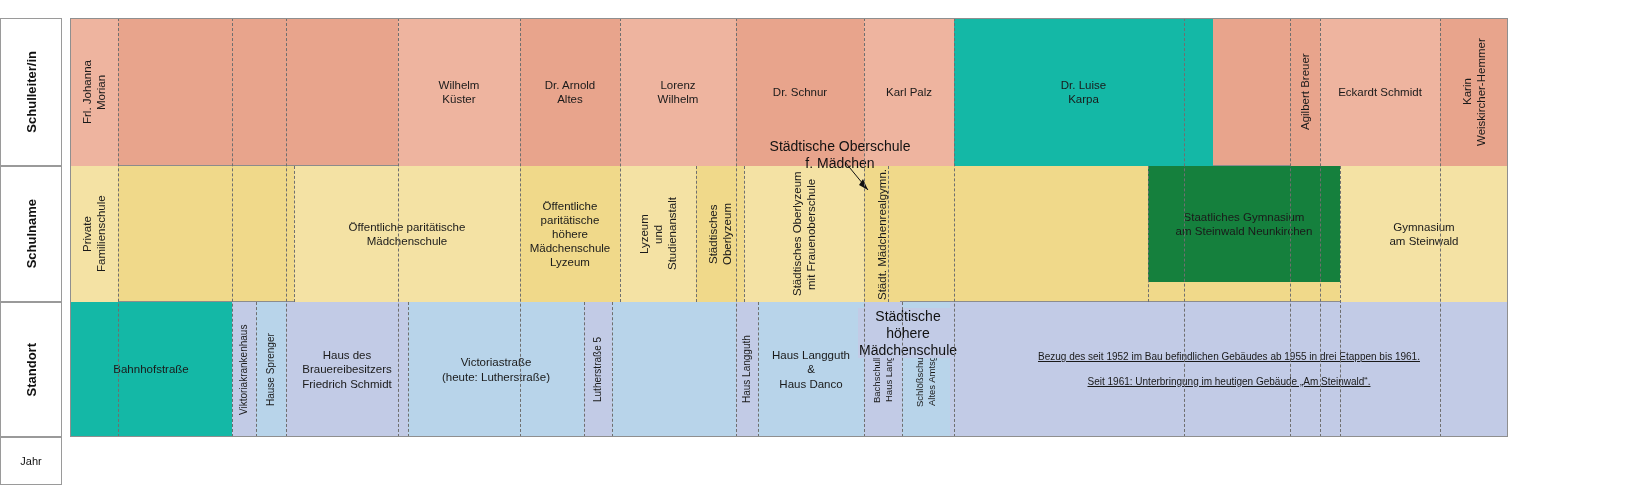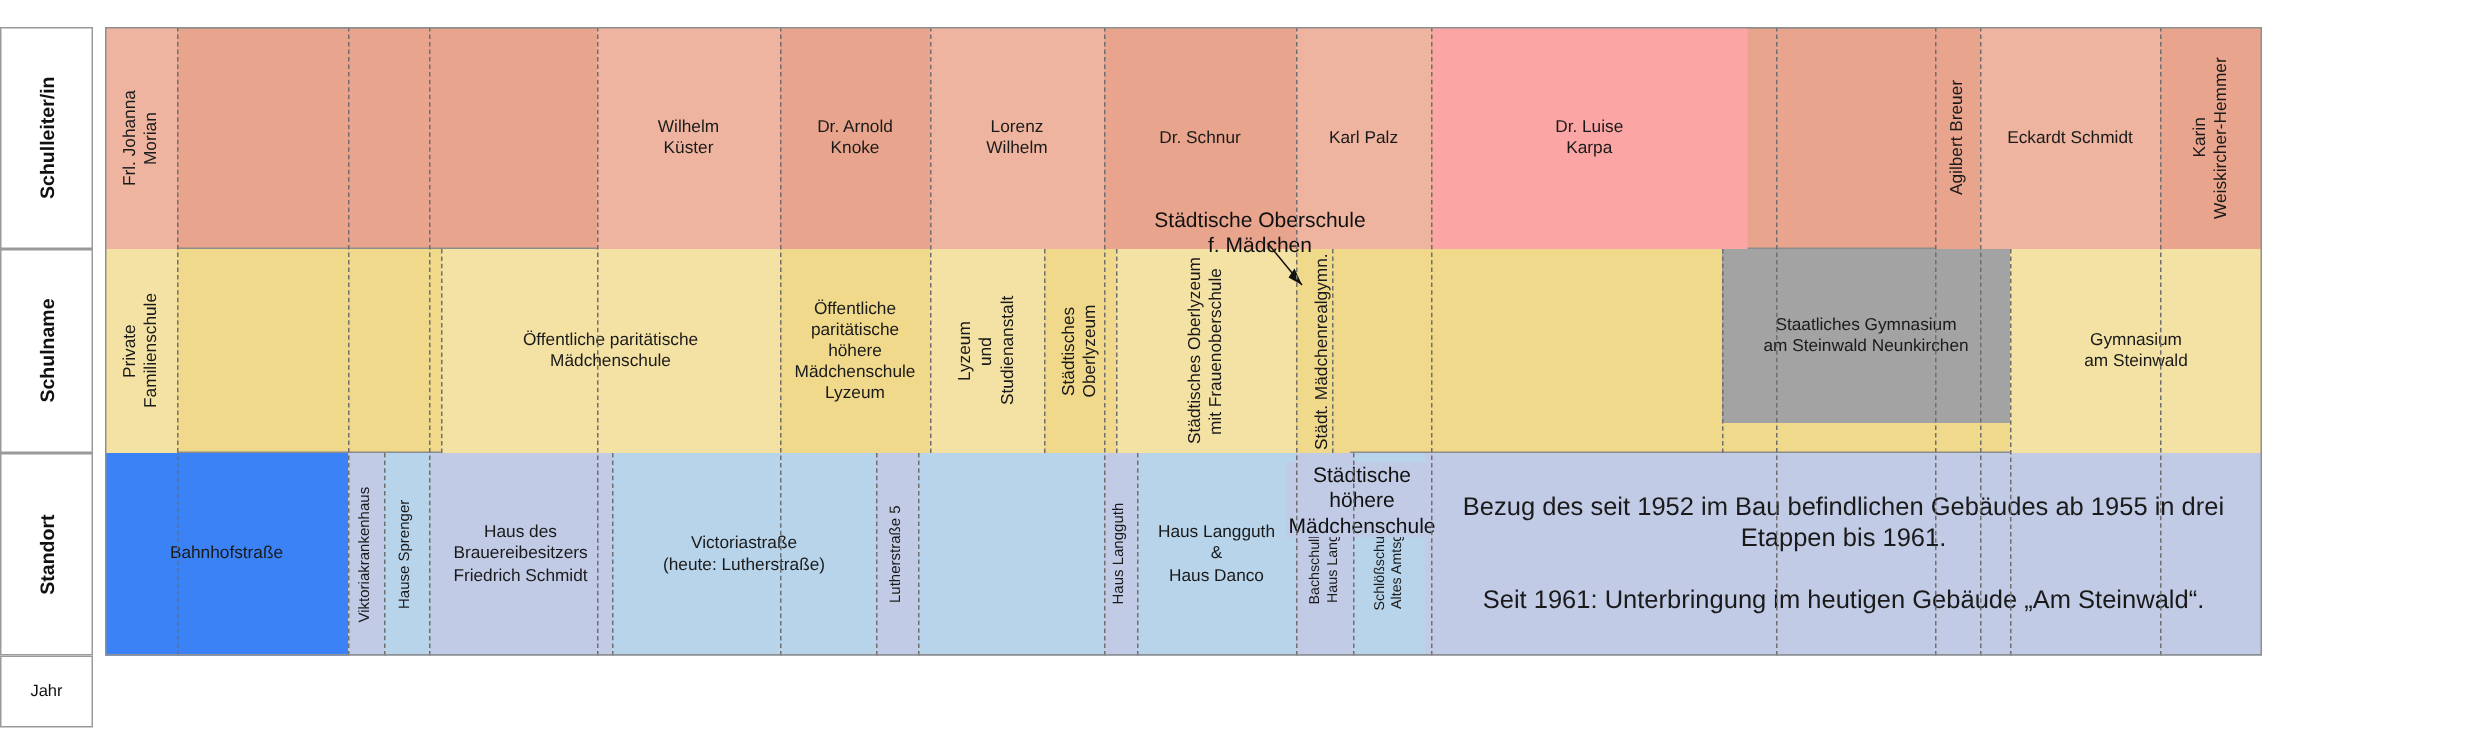--- a/index.html
+++ b/index.html
@@ -51,33 +51,33 @@
   <div class="cell vert" style="left:70px;top:18px;width:48px;height:148px;background:#eeb49f;">
     <div class="txt">Frl. Johanna
 Morian</div>
     </div>
   <div class="cell" style="left:398px;top:18px;width:122px;height:148px;background:#eeb49f;">
     <div class="txt">Wilhelm
 Küster</div>
     </div>
   <div class="cell" style="left:520px;top:18px;width:100px;height:148px;background:#e8a48c;">
     <div class="txt">Dr. Arnold
-Knoke</div>
+Altes</div>
     </div>
   <div class="cell" style="left:620px;top:18px;width:116px;height:148px;background:#eeb49f;">
     <div class="txt">Lorenz
 Wilhelm</div>
     </div>
   <div class="cell" style="left:736px;top:18px;width:128px;height:148px;background:#e8a48c;">
     <div class="txt">Dr. Schnur</div>
     </div>
   <div class="cell" style="left:864px;top:18px;width:90px;height:148px;background:#eeb49f;">
     <div class="txt">Karl Palz</div>
     </div>
-  <div class="cell" style="left:954px;top:18px;width:211px;height:148px;background:#fca5a5;">
+  <div class="cell" style="left:954px;top:18px;width:259px;height:148px;background:#14b8a6;">
     <div class="txt">Dr. Luise
 Karpa</div>
     </div>
   <div class="cell vert" style="left:1290px;top:18px;width:30px;height:148px;background:#e8a48c;">
     <div class="txt">Agilbert Breuer</div>
     </div>
   <div class="cell" style="left:1320px;top:18px;width:120px;height:148px;background:#eeb49f;">
     <div class="txt">Eckardt Schmidt</div>
     </div>
   <div class="cell vert" style="left:1440px;top:18px;width:68px;height:148px;background:#e8a48c;">
@@ -111,39 +111,39 @@
     <div class="txt">Städtisches
 Oberlyzeum</div>
     </div>
   <div class="cell vert" style="left:744px;top:166px;width:120px;height:136px;background:#f4e2a4;">
     <div class="txt">Städtisches Oberlyzeum
 mit Frauenoberschule</div>
     </div>
   <div class="cell vert" style="left:864px;top:166px;width:36px;height:136px;background:#f0d98a;">
     <div class="txt">Städt. Mädchenrealgymn.</div>
     </div>
-  <div class="cell" style="left:1148px;top:166px;width:192px;height:116px;background:#a3a3a3;">
+  <div class="cell" style="left:1148px;top:166px;width:192px;height:116px;background:#15803d;">
     <div class="txt">Staatliches Gymnasium
 am Steinwald Neunkirchen</div>
     </div>
   <div class="cell" style="left:1340px;top:166px;width:168px;height:136px;background:#f4e2a4;">
     <div class="txt">Gymnasium
 am Steinwald</div>
     </div>
 
   <div class="note" style="left:760px;top:138px;width:160px;">Städtische Oberschule
 f. Mädchen</div>
   <svg class="arrow" style="left:0;top:0;width:1650px;height:495px;">
     <line x1="845" y1="162" x2="868" y2="190" stroke="#111" stroke-width="1"></line>
     <polygon points="868,190 859,185 863,179" fill="#111"></polygon>
   </svg>
 
   <div class="band" style="left:70px;top:302px;width:1438px;height:135px;background:#b8d4ea;border-bottom:1px solid #8c8c8c;"></div>
 
-  <div class="cell" style="left:70px;top:302px;width:162px;height:135px;background:#3b82f6;">
+  <div class="cell" style="left:70px;top:302px;width:162px;height:135px;background:#14b8a6;">
     <div class="txt">Bahnhofstraße</div>
     </div>
   <div class="cell vert" style="left:232px;top:302px;width:24px;height:135px;background:#c2cbe6;">
     <div class="txt" style="font-size:10px;">Viktoriakrankenhaus</div>
     </div>
   <div class="cell vert" style="left:256px;top:302px;width:30px;height:135px;background:#b8d4ea;">
     <div class="txt" style="font-size:10px;">Hause Sprenger</div>
     </div>
   <div class="cell" style="left:286px;top:302px;width:122px;height:135px;background:#c2cbe6;">
     <div class="txt">Haus des
@@ -167,21 +167,21 @@
     </div>
   <div class="cell vert" style="left:864px;top:302px;width:38px;height:135px;background:#c2cbe6;">
     <div class="txt" style="font-size:9.5px;">Bachschulhaus/
 Haus Langguth</div>
     </div>
   <div class="cell vert" style="left:902px;top:302px;width:48px;height:135px;background:#b8d4ea;">
     <div class="txt" style="font-size:9.5px;">Schlößschulhaus/
 Altes Amtsgericht</div>
     </div>
   <div class="cell" style="left:950px;top:302px;width:558px;height:135px;background:#c2cbe6;">
-    <div class="txt" style="font-size:17px;">Bezug des seit 1952 im Bau befindlichen Gebäudes ab 1955 in drei Etappen bis 1961.
+    <div class="txt" style="font-size:10px;text-decoration:underline;">Bezug des seit 1952 im Bau befindlichen Gebäudes ab 1955 in drei Etappen bis 1961.
 
 Seit 1961: Unterbringung im heutigen Gebäude „Am Steinwald“.</div>
     </div>
 
   <div class="note" style="left:858px;top:308px;width:100px;background:#c2cbe6;">Städtische höhere
 Mädchenschule</div>
 
   <div class="sep" style="left:118px;top:18px;height:419px;"></div>
   <div class="sep" style="left:232px;top:18px;height:419px;"></div>
   <div class="sep" style="left:256px;top:302px;height:135px;"></div>

